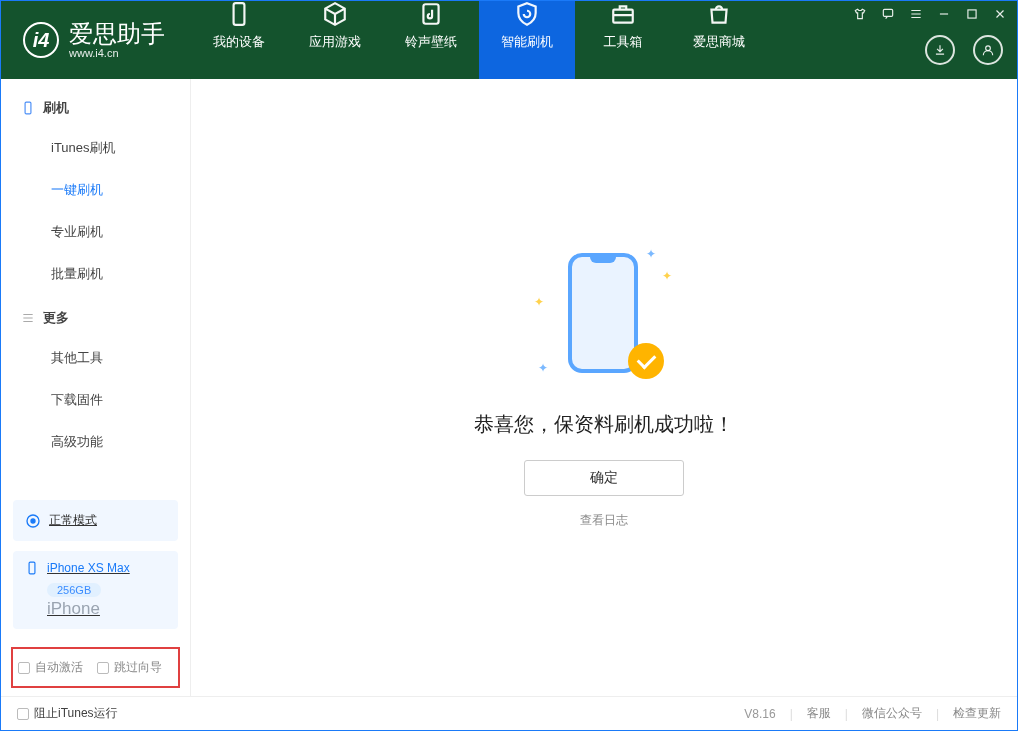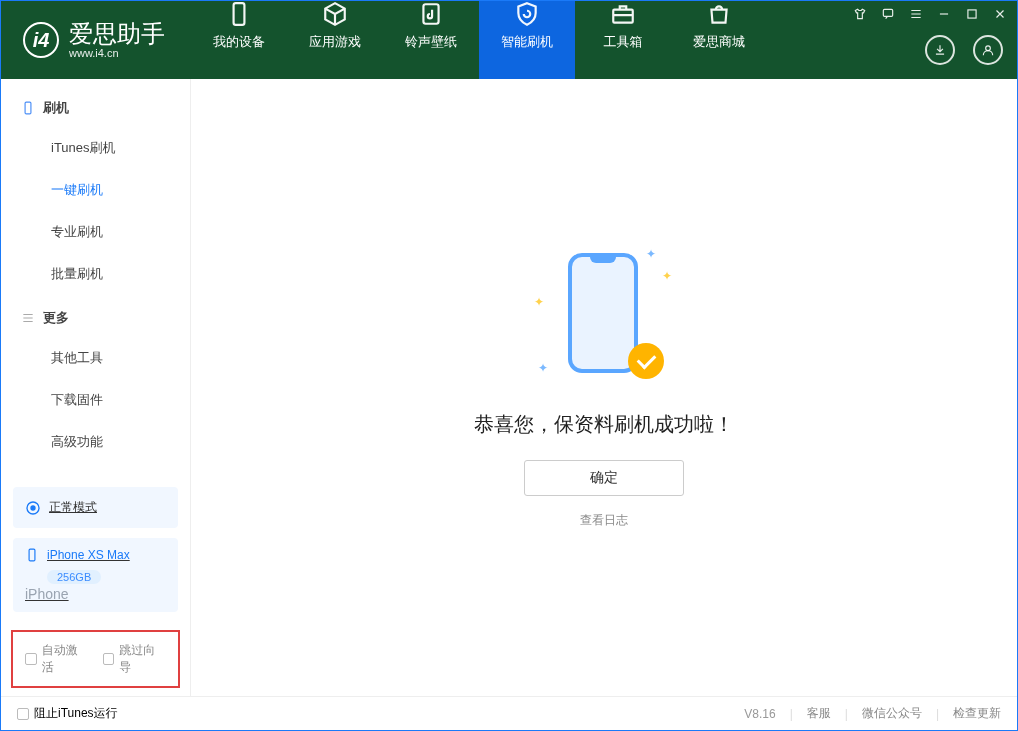--- a/index.html
+++ b/index.html
@@ -32,41 +32,41 @@
 .side-scroll { flex: 1; overflow: auto; padding-top: 6px; }
 .sec-header { display: flex; align-items: center; gap: 8px; padding: 14px 20px 10px; color: #444; font-weight: 700; }
 .sec-header .ico { width: 14px; height: 14px; display: inline-flex; align-items: center; justify-content: center; color: #888; }
 .side-item { padding: 12px 20px 12px 50px; cursor: pointer; color: #444; }
 .side-item.active { color: #1a7af8; }
 .device-box { margin: 0 12px 10px; padding: 10px 12px; background: #f1f7ff; border-radius: 4px; color: #333; font-size: 12px; text-decoration: underline; }
 .device-box .row1 { display: flex; align-items: center; gap: 8px; margin-bottom: 4px; color: #1a7af8; font-weight: 500; }
 .device-box .row1 svg { width: 14px; height: 14px; }
 .device-box.mode { display: flex; align-items: center; gap: 8px; padding: 12px; }
 .badge { display: inline-block; background: #e1f0ff; color: #3b8cff; border-radius: 10px; padding: 1px 10px; font-size: 11px; margin: 4px 0 2px 22px; }
-.subtype { color: #9aa4b1; font-size: 14px; }
-.opts-box { border: 2px solid #e04040; margin: 8px 10px; padding: 10px 12px; display: flex; gap: 14px; font-size: 12px; color: #888; }
+.subtype { color: #9aa4b1; font-size: 17px; margin-left: 22px; }
+.opts-box { border: 2px solid #e04040; margin: 8px 10px; padding: 10px 5px; display: flex; gap: 14px; font-size: 12px; color: #888; }
 .chk { display: flex; align-items: center; gap: 5px; cursor: pointer; }
 .chk .box { width: 12px; height: 12px; border: 1px solid #bbb; border-radius: 2px; }
 
 .main { flex: 1; display: flex; flex-direction: column; align-items: center; justify-content: center; }
 .illus { position: relative; width: 140px; height: 140px; margin-bottom: 24px; }
 .phone { position: absolute; left: 34px; top: 6px; width: 70px; height: 120px; border: 4px solid #5aa6ff; border-radius: 14px; background: #eaf3ff; }
 .phone::before { content: ""; position: absolute; top: -2px; left: 50%; transform: translateX(-50%); width: 26px; height: 8px; background: #5aa6ff; border-radius: 0 0 6px 6px; }
 .check { position: absolute; right: 10px; bottom: 8px; width: 36px; height: 36px; background: #ffb400; border-radius: 50%; display: flex; align-items: center; justify-content: center; }
 .check::after { content: ""; width: 14px; height: 8px; border-left: 3px solid #fff; border-bottom: 3px solid #fff; transform: rotate(-45deg); margin-top: -3px; }
 .spark { position: absolute; color: #ffd24d; font-size: 12px; }
 .spark.s1 { left: 0; top: 48px; } .spark.s2 { left: 4px; bottom: 12px; color: #7bb9ff; }
 .spark.s3 { right: 2px; top: 22px; } .spark.s4 { right: 18px; top: 0; color: #7bb9ff; }
 .headline { font-size: 20px; color: #222; margin-bottom: 22px; }
 .ok-btn { width: 160px; height: 36px; border: 1px solid #ccc; background: #fff; border-radius: 3px; font-size: 14px; color: #333; cursor: pointer; margin-bottom: 16px; }
 .loglink { font-size: 12px; color: #888; cursor: pointer; }
 
 
 .statusbar { height: 34px; border-top: 1px solid #eee; display: flex; align-items: center; font-size: 12px; color: #888; padding: 0 16px; }
-.statusbar .chk { color: #000000; }
+.statusbar .chk { color: #404040; }
 .statusbar .right { margin-left: auto; display: flex; align-items: center; gap: 14px; }
 .statusbar .sep { color: #ddd; }
 .statusbar .link { cursor: pointer; }
 .ver { color: #999; }
 </style>
 </head>
 <body>
 
 <div class="window">
 

